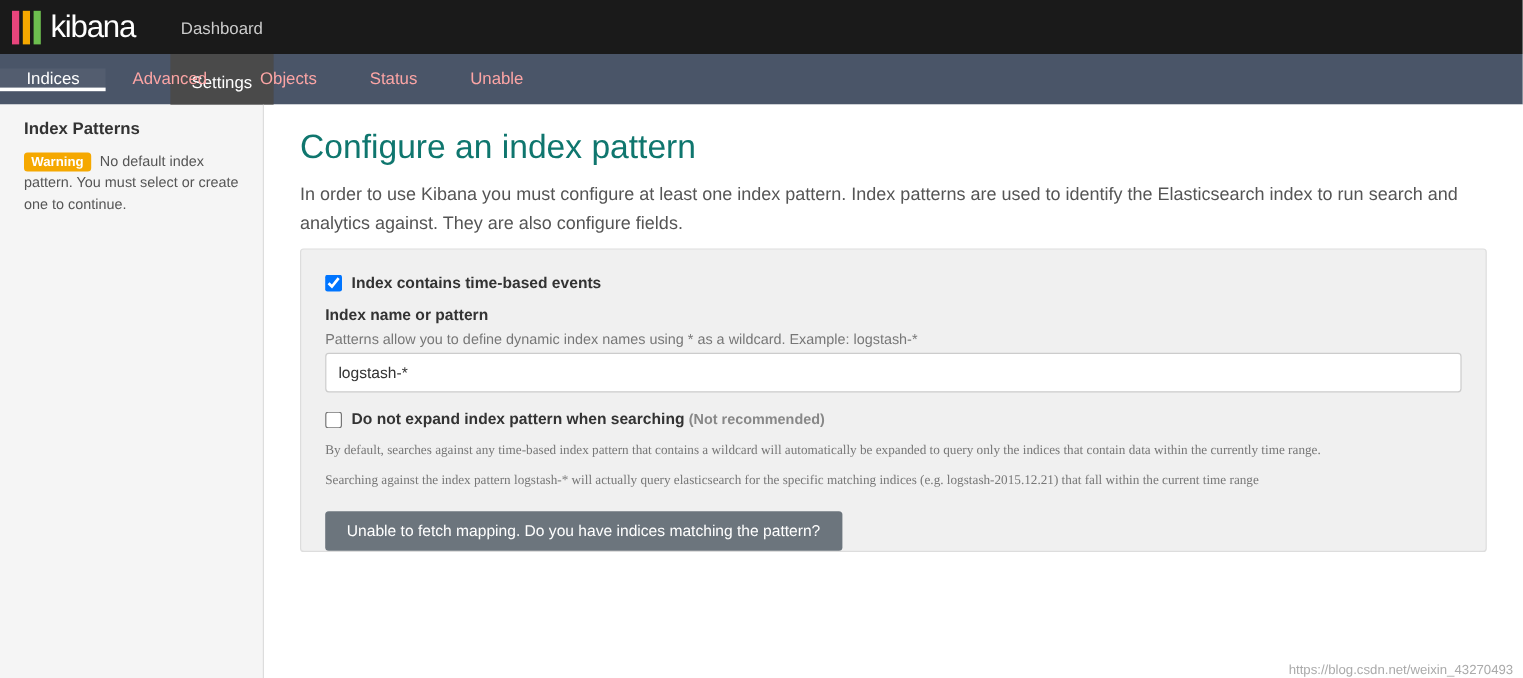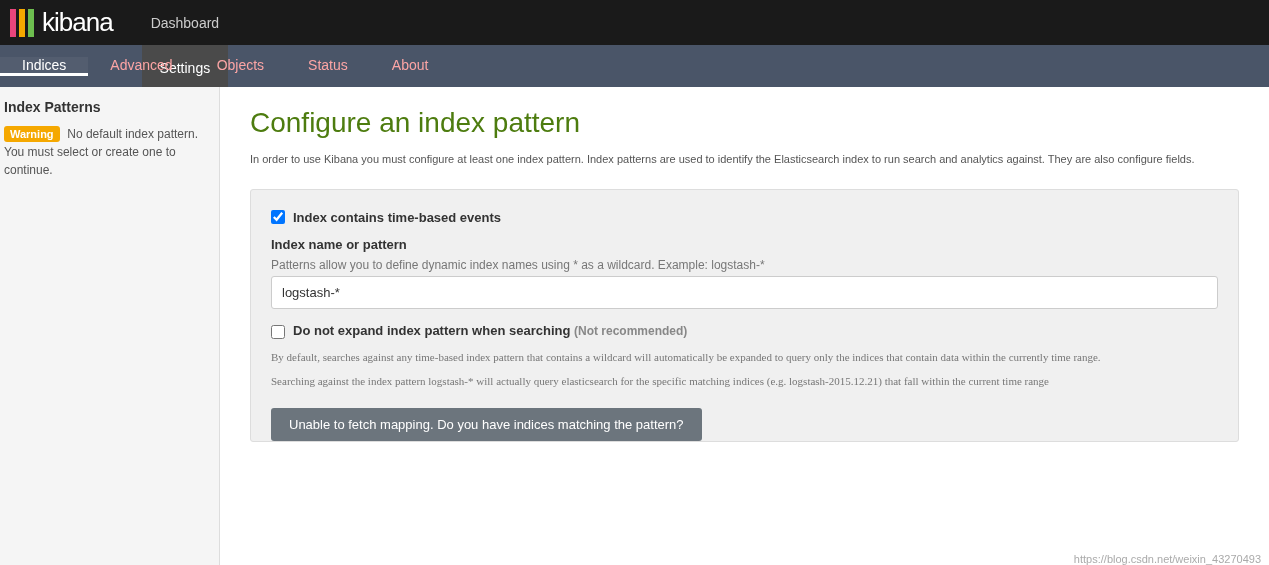--- a/index.html
+++ b/index.html
@@ -88,21 +88,21 @@
       display: flex;
       height: calc(565px - 45px - 42px);
       overflow: hidden;
     }
 
     
     .sidebar {
       width: 220px;
       background: #f5f5f5;
       border-right: 1px solid #ddd;
-      padding: 12px 4px;
+      padding: 12px 20px;
       flex-shrink: 0;
     }
     .sidebar-title {
       font-size: 14px;
       font-weight: 600;
       color: #333;
       margin-bottom: 10px;
     }
     .warning-badge {
       display: inline-block;
@@ -123,28 +123,28 @@
     
     .content {
       flex: 1;
       padding: 20px 30px;
       overflow-y: auto;
       background: #fff;
     }
     .page-title {
       font-size: 28px;
       font-weight: 300;
-      color: #4d7c0f;
+      color: #0f766e;
       margin-bottom: 12px;
     }
     .intro-text {
       color: #555;
-      font-size: 11px;
+      font-size: 15px;
       line-height: 1.6;
-      margin-bottom: 20px;
+      margin-bottom: 8px;
     }
 
     
     .form-panel {
       background: #f0f0f0;
       border: 1px solid #ddd;
       border-radius: 3px;
       padding: 20px 20px 0 20px;
     }
     .checkbox-row {
@@ -258,21 +258,21 @@
     <a class="top-nav-link active">Settings</a>
     <div class="grid-icon">☷</div>
   </div>
 </div>
 
 <div class="sub-nav">
   <div class="sub-nav-item active">Indices</div>
   <div class="sub-nav-item">Advanced</div>
   <div class="sub-nav-item">Objects</div>
   <div class="sub-nav-item">Status</div>
-  <div class="sub-nav-item">About</div>
+  <div class="sub-nav-item">Unable</div>
 </div>
 
 <div class="main-layout">
 
   <div class="sidebar">
     <div class="sidebar-title">Index Patterns</div>
     <div>
       <span class="warning-badge">Warning</span>
       <span class="warning-text">No default index pattern. You must select or create one to continue.</span>
     </div>

